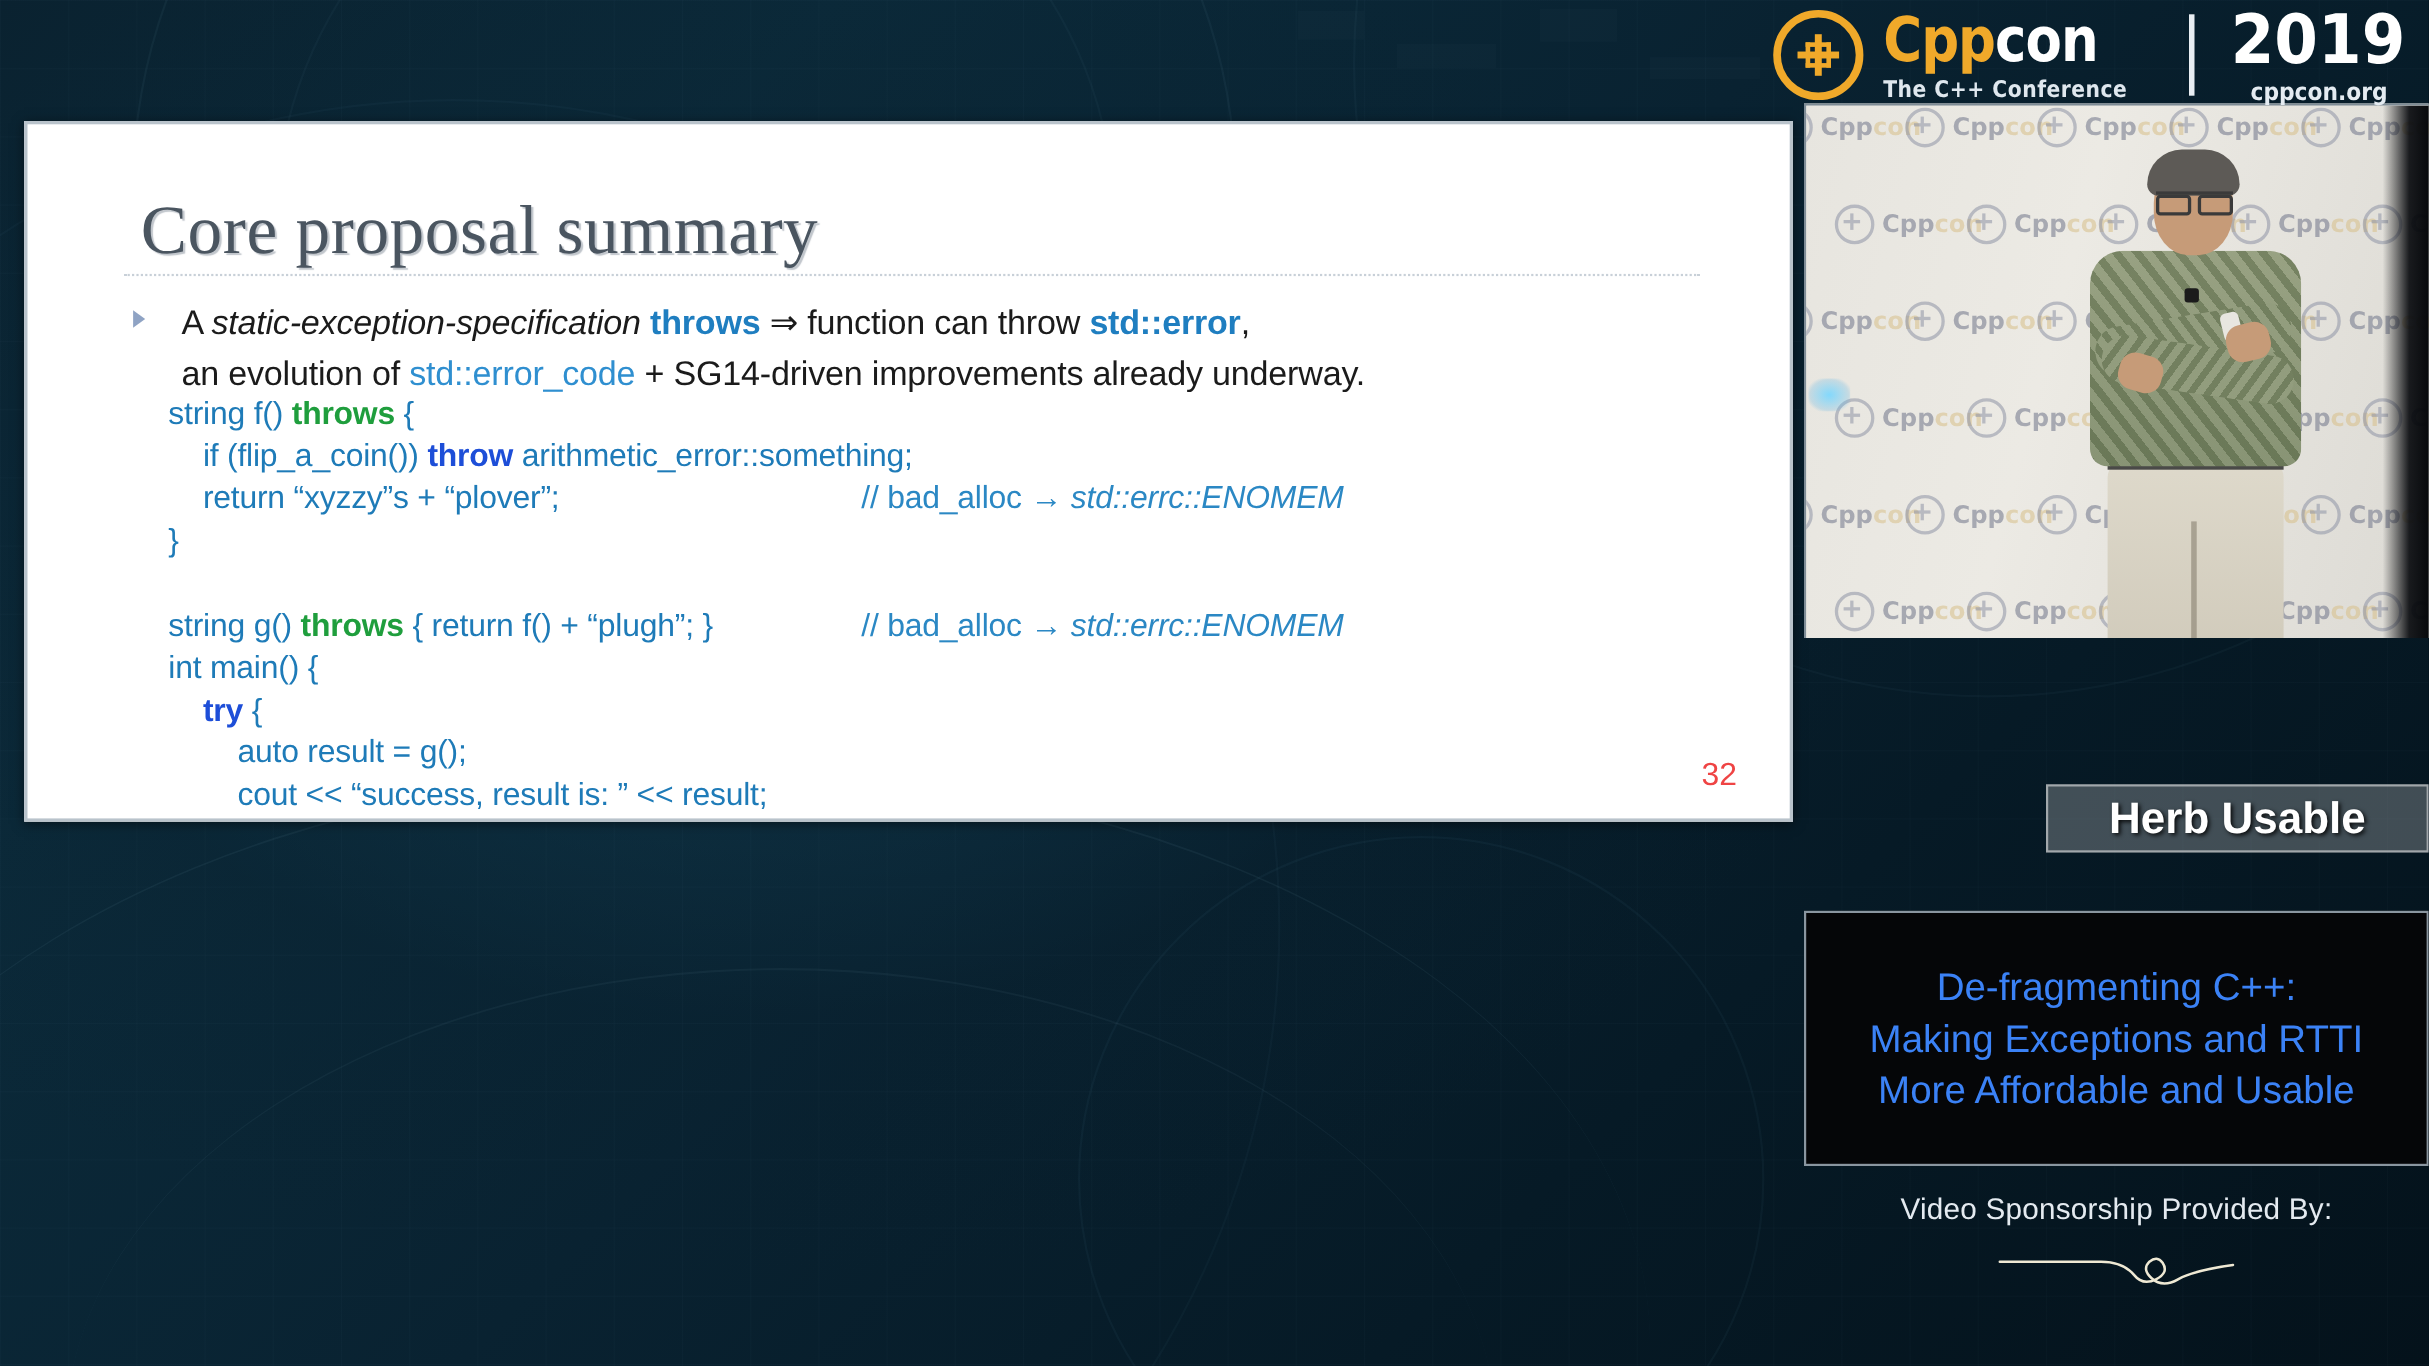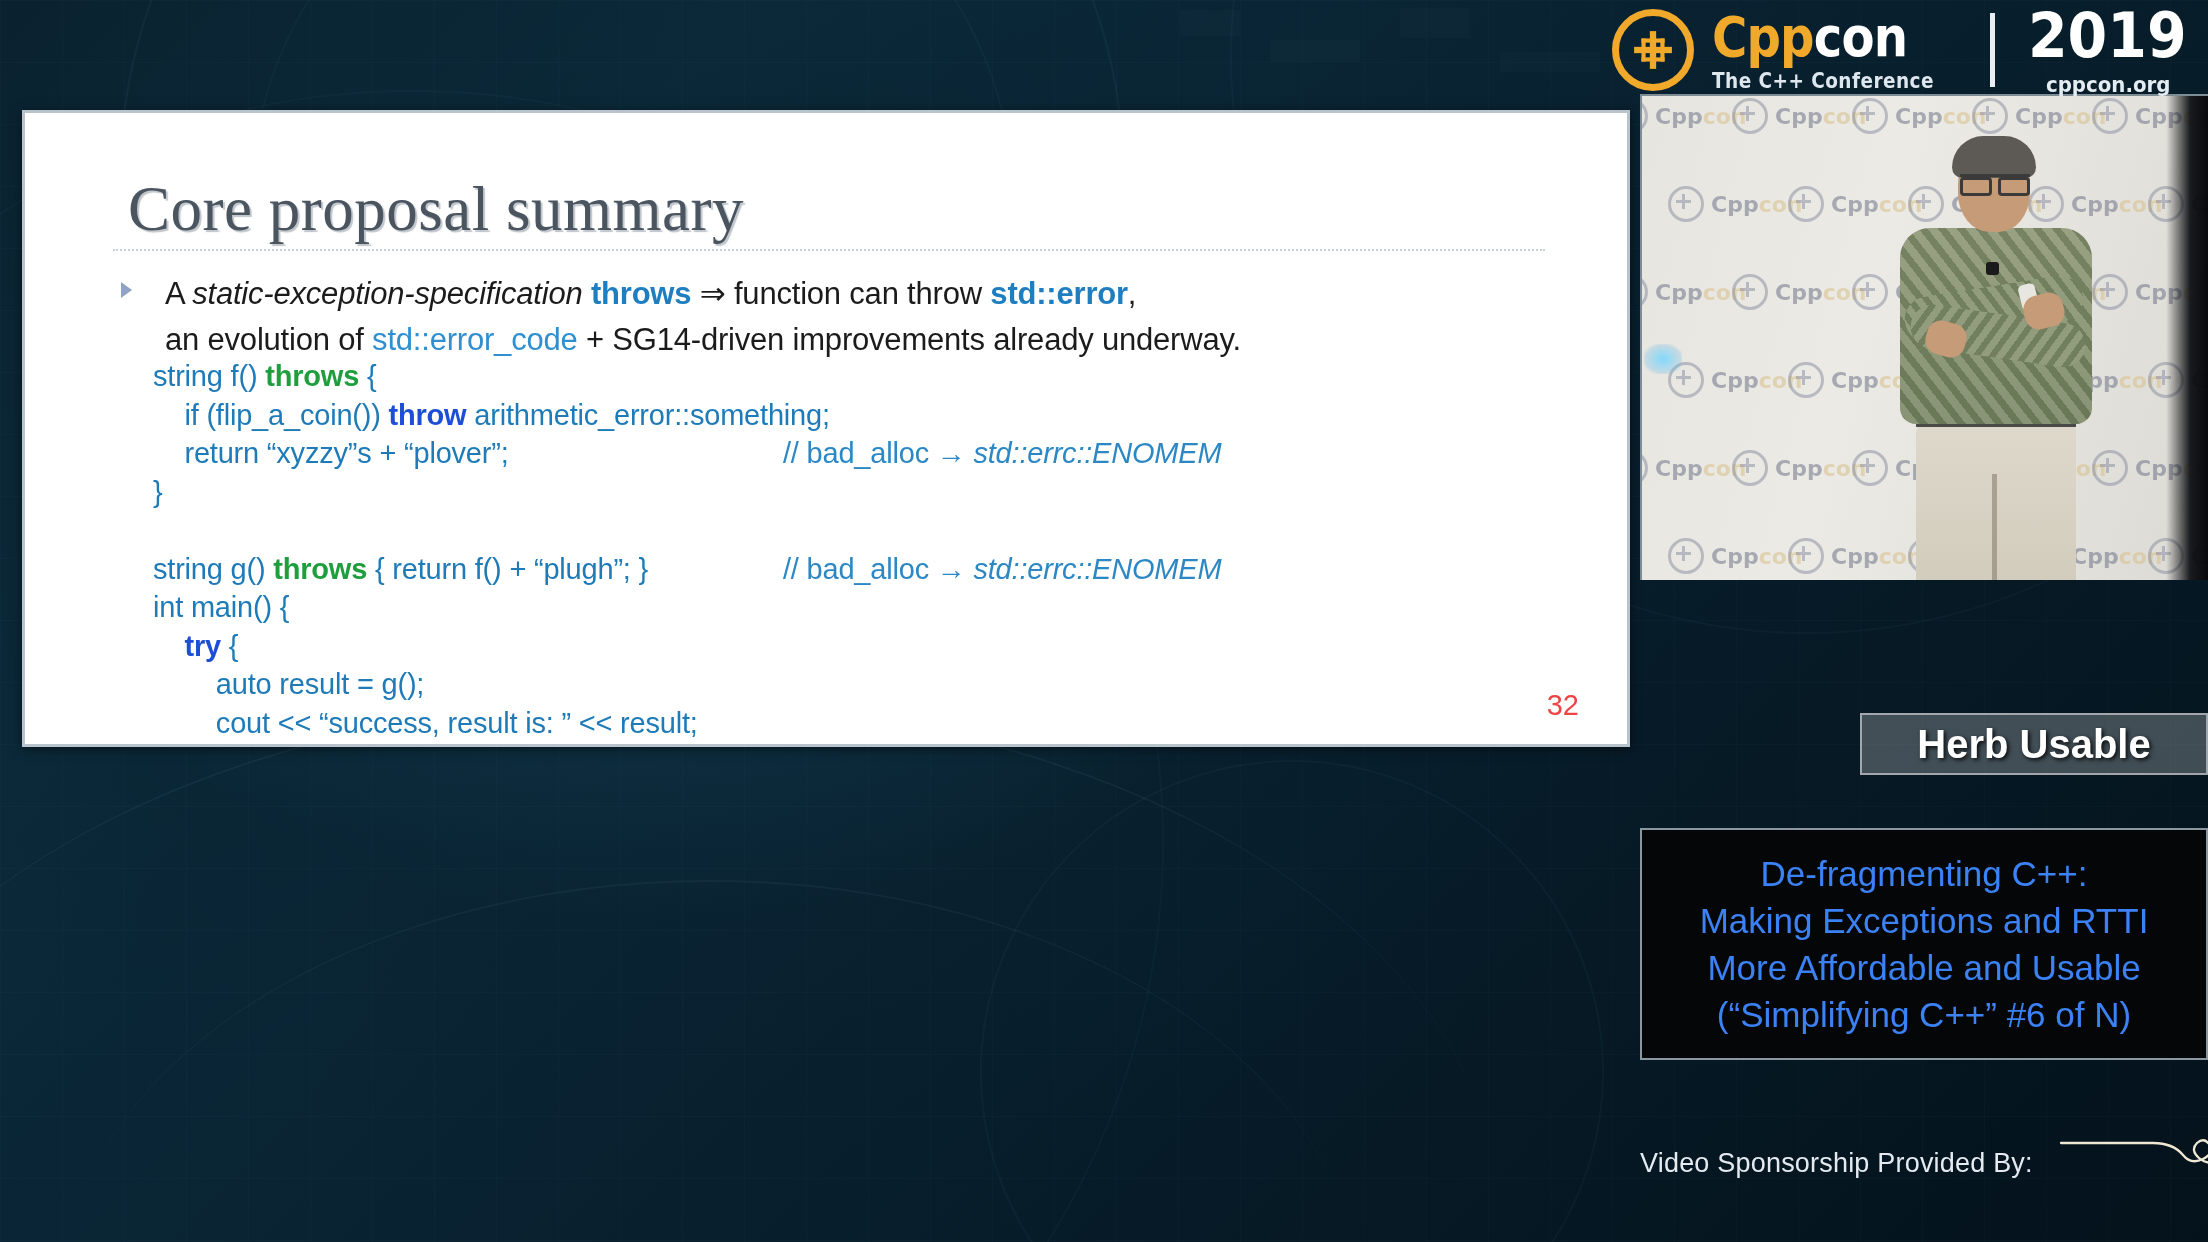--- a/index.html
+++ b/index.html
@@ -383,21 +383,21 @@
     color: #3b82f6;
     text-align: center;
     white-space: nowrap;
   }
 
   
   #sponsor-area {
     position: absolute;
     left: 1640px; top: 1068px;
     width: 568px; height: 174px;
-    display: flex; flex-direction: row;
+    display: flex; flex-direction: column;
     align-items: center;
     z-index: 11;
     gap: 24px;
   }
   #sponsor-label {
     margin-top: 16px;
     font-family: "Liberation Sans", sans-serif;
     font-size: 27px;
     color: #e4eaf0;
     letter-spacing: 0.2px;
@@ -625,21 +625,20 @@
   </div>
 
   <div id="speaker-name">
     <span>Herb Usable</span>
   </div>
 
   <div id="talk-title-box">
     <div class="tl">De-fragmenting C++:</div>
     <div class="tl">Making Exceptions and RTTI</div>
     <div class="tl">More Affordable and Usable</div>
-    <div class="tl">(“Simplifying C++” #6 of N)</div>
   </div>
 
   <div id="sponsor-area">
     <div id="sponsor-label">Video Sponsorship Provided By:</div>
     <div id="sponsor-flourish">
       <svg width="220" height="42" viewBox="0 0 220 42" xmlns="http://www.w3.org/2000/svg" aria-hidden="true">
         <path d="M4 14 L96 14 Q116 14 126 26 Q134 36 146 30 Q158 24 152 15 Q147 8 140 14 Q133 21 142 29 Q152 38 166 30 Q180 22 216 17" fill="none" stroke="#efe9d4" stroke-width="2.3" stroke-linecap="round"></path>
       </svg>
     </div>
   </div>

